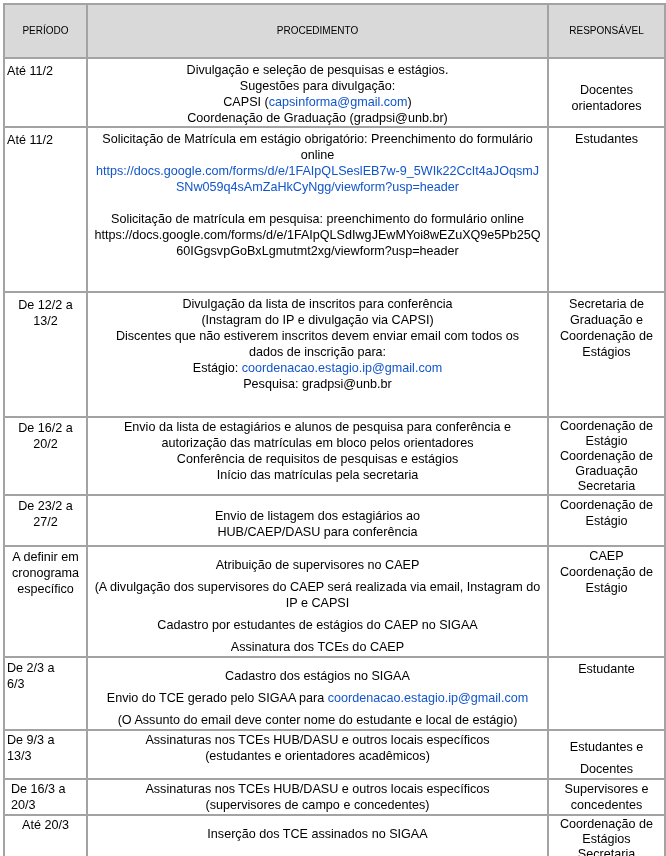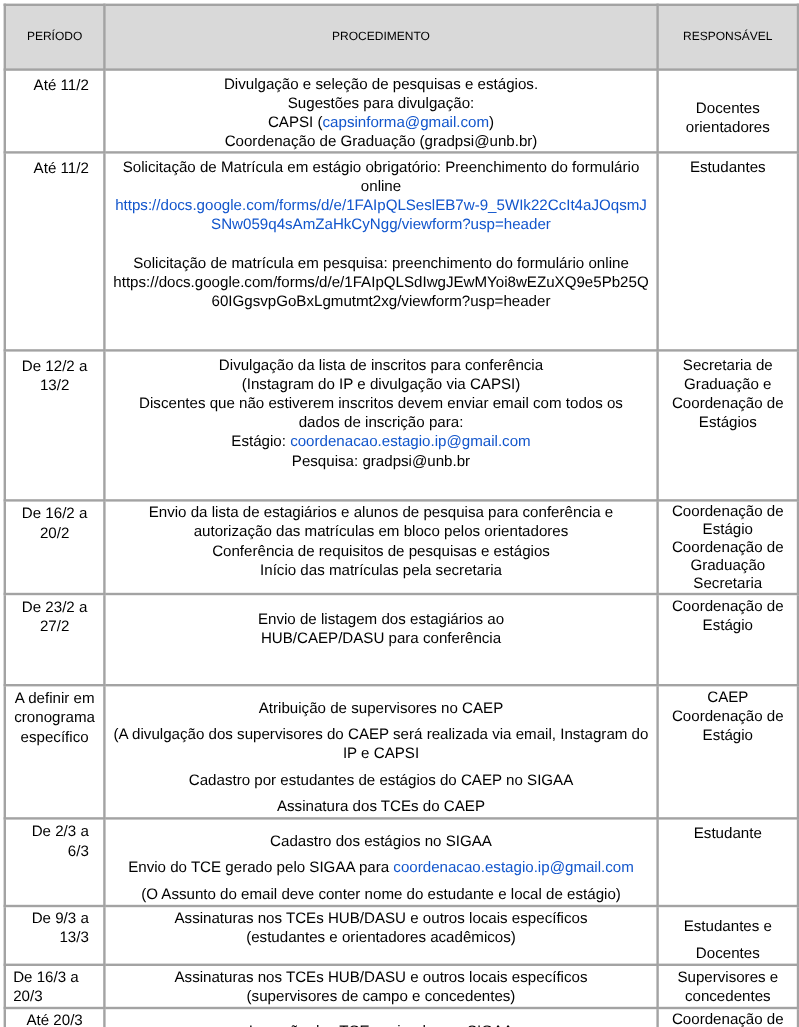--- a/index.html
+++ b/index.html
@@ -6,21 +6,21 @@
   body { width:666px; height:856px; overflow:hidden; position:relative;
          font-family:"Liberation Sans", sans-serif; color:#000; font-size:12.6px; }
   table.sched { position:absolute; left:3px; top:3px; border-collapse:collapse;
          table-layout:fixed; width:661px; }
   table.sched td, table.sched th { border:2.5px solid #a3a3a3; padding:0; vertical-align:top;
          line-height:16px; }
   th { background:#d9d9d9; font-weight:normal; text-align:center; vertical-align:middle !important;
        font-size:10px; }
   col.c1 { width:83px; } col.c2 { width:461px; } col.c3 { width:117px; }
   .per { text-align:center; padding:4px 2px 0 2px !important; }
-  .per.right { text-align:right; padding-right:12px !important; }
+  .per.right { text-align:left; padding-right:12px !important; }
   .proc { text-align:center; padding:3px 2px 0 2px !important; }
   .resp { text-align:center; padding:3px 2px 0 2px !important; }
   .line { display:block; }
   .sp { display:block; height:16px; }
   .gap6 { display:block; height:6px; }
   a.link { color:#1155cc; }
   .mid { vertical-align:middle !important; }
 </style>
 </head>
 <body>
@@ -80,21 +80,21 @@
       <span class="line">Conferência de requisitos de pesquisas e estágios</span>
       <span class="line">Início das matrículas pela secretaria</span>
     </td>
     <td class="resp" style="padding-top:1px !important;line-height:15px">
       <span class="line">Coordenação de Estágio</span>
       <span class="line">Coordenação de Graduação</span>
       <span class="line">Secretaria</span>
     </td>
   </tr>
 
-  <tr style="height:76px">
+  <tr style="height:51px">
     <td class="per" style="padding-top:2px !important">De 23/2 a 27/2</td>
     <td class="proc" style="padding:12px 90px 0 90px !important">Envio de listagem dos estagiários ao HUB/CAEP/DASU para conferência</td>
     <td class="resp" style="padding-top:1px !important">Coordenação de Estágio</td>
   </tr>
 
   <tr style="height:111px">
     <td class="per" style="padding-top:2px !important">A definir em cronograma específico</td>
     <td class="proc" style="padding-top:10px !important">
       <span class="line">Atribuição de supervisores no CAEP</span>
       <span class="gap6"></span>

